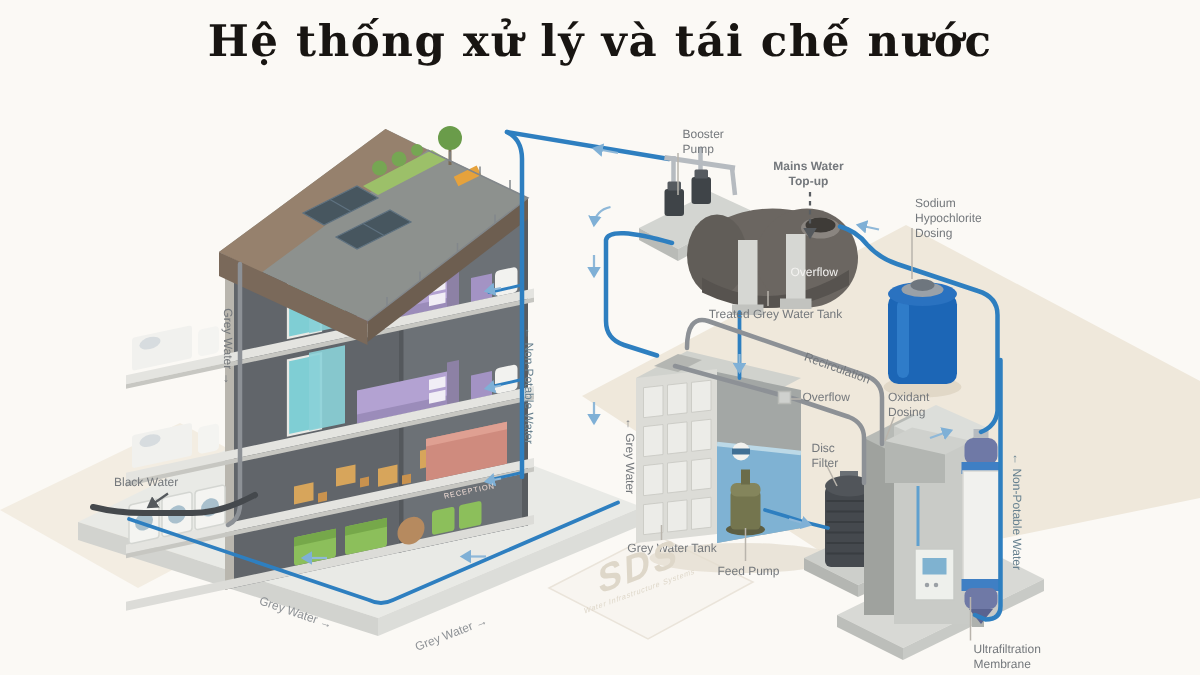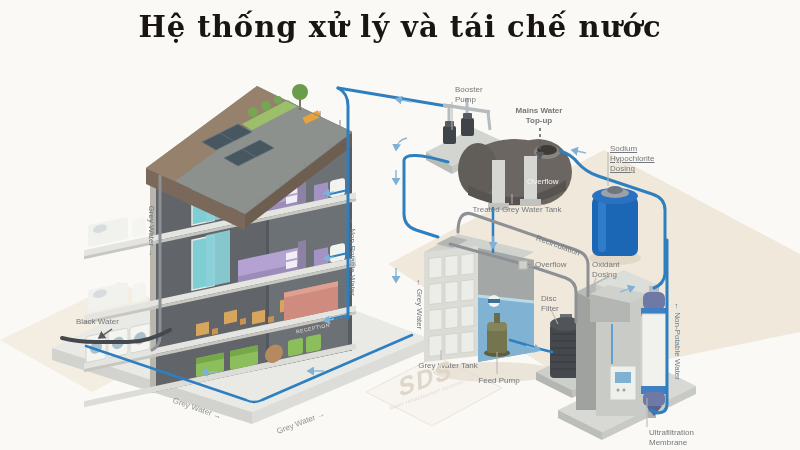--- a/index.html
+++ b/index.html
@@ -366,21 +366,21 @@
 </div>
 
 <div class="lbl" style="left:455px;top:85px;width:38px;">Booster Pump</div>
 
 <div class="lbl c" style="left:508px;top:106px;width:62px;font-weight:bold;">Mains Water Top-up</div>
 
 <div class="lbl white-lbl" style="left:527px;top:177px;width:48px;">Overflow</div>
 
 <div class="lbl c" style="left:462px;top:205px;width:110px;">Treated Grey Water Tank</div>
 
-<div class="lbl" style="left:610px;top:144px;width:58px;text-decoration:underline;">Sodium Hypochlorite Dosing</div>
+<div class="lbl" style="left:610px;top:131px;width:58px;">Sodium Hypochlorite Dosing</div>
 
 <div class="lbl c" style="left:527px;top:241px;width:62px;transform:rotate(20deg);">Recirculation</div>
 
 <div class="lbl" style="left:535px;top:260px;width:50px;">Overflow</div>
 
 <div class="lbl" style="left:592px;top:260px;width:42px;">Oxidant Dosing</div>
 
 <div class="lbl" style="left:541px;top:294px;width:28px;">Disc Filter</div>
 
 <div class="lbl c" style="left:412px;top:361px;width:72px;">Grey Water Tank</div>

